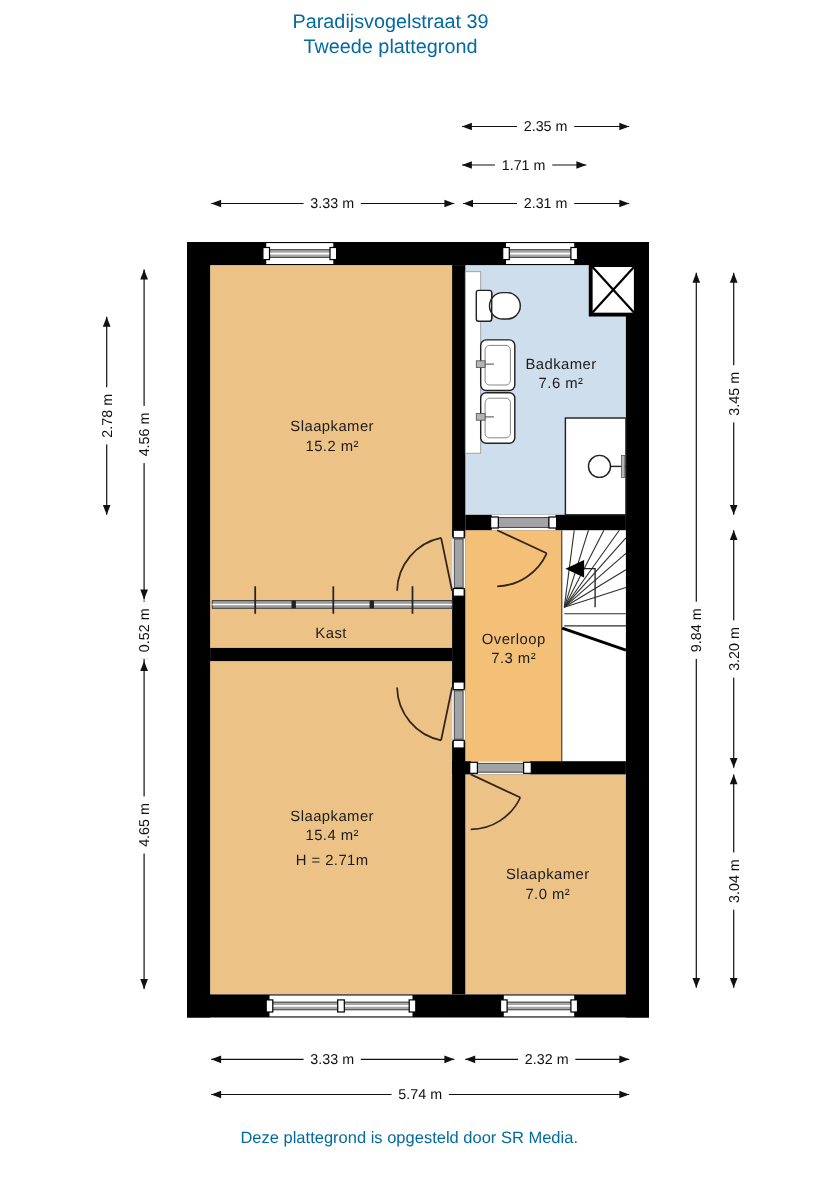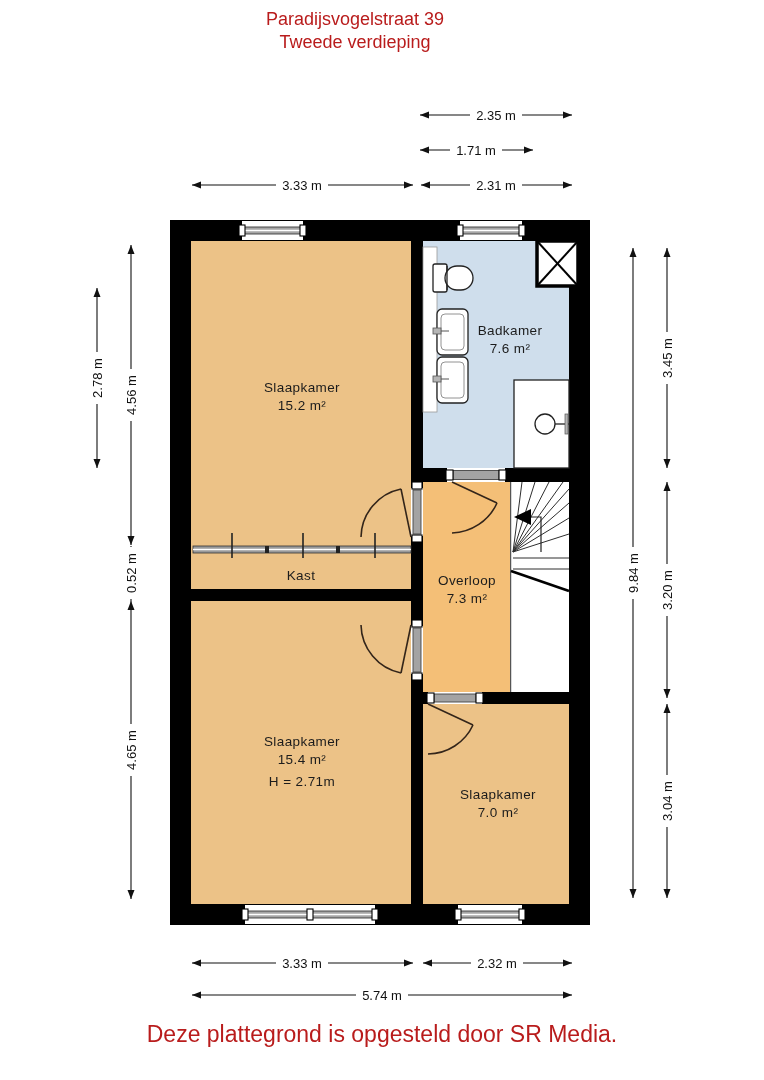--- a/index.html
+++ b/index.html
@@ -1,36 +1,36 @@
 <!DOCTYPE html>
 <html><head>
 <meta charset="utf-8">
 <style>
   html,body{margin:0;padding:0;background:#fff;}
   .stage{position:relative;width:764px;height:1080px;background:#ffffff;
-         font-family:"Liberation Sans",sans-serif;color:#b91c1c;overflow:hidden;}
+         font-family:"Liberation Sans",sans-serif;color:#0369a1;overflow:hidden;}
   .title-block{position:absolute;top:8px;left:355px;transform:translateX(-50%);
                text-align:center;font-size:18px;line-height:23px;white-space:nowrap;}
-  .footer-block{position:absolute;top:1022px;left:382px;transform:translateX(-50%);
-                text-align:center;font-size:23px;line-height:25px;white-space:nowrap;}
+  .footer-block{position:absolute;top:1022px;left:372px;transform:translateX(-50%);
+                text-align:center;font-size:15px;line-height:25px;white-space:nowrap;}
   svg text{font-family:"Liberation Sans",sans-serif;}
   .roomname{font-size:13.5px;fill:#1c1c1c;letter-spacing:.4px;}
   .dimtxt{font-size:13px;fill:#111;}
   .dl{stroke:#111;stroke-width:1.1;}
   .thin{stroke:#2e2e2e;stroke-width:1;fill:none;}
   .arc{stroke:#33251a;stroke-width:1.6;fill:none;}
 </style>
 </head>
 <body>
 
 <div class="stage">
 
   <div class="title-block">
     <div>Paradijsvogelstraat 39</div>
-    <div>Tweede verdieping</div>
+    <div>Tweede plattegrond</div>
   </div>
 
   <svg width="764" height="1080" viewBox="0 0 764 1080">
     <defs>
       <marker id="ah" markerWidth="11" markerHeight="9" refX="9.5" refY="4" orient="auto-start-reverse" markerUnits="userSpaceOnUse">
         <path d="M0.5,0.5 L9.5,4 L0.5,7.5 Z" fill="#111"></path>
       </marker>
     </defs>
 
     <g>

